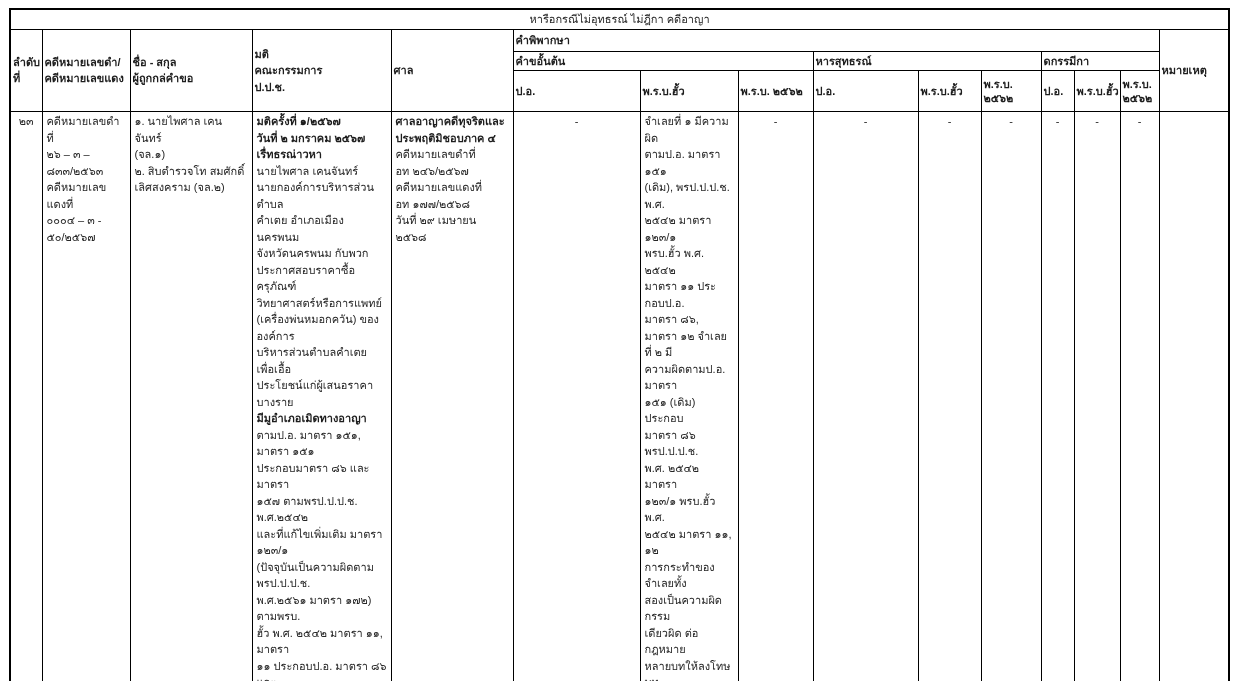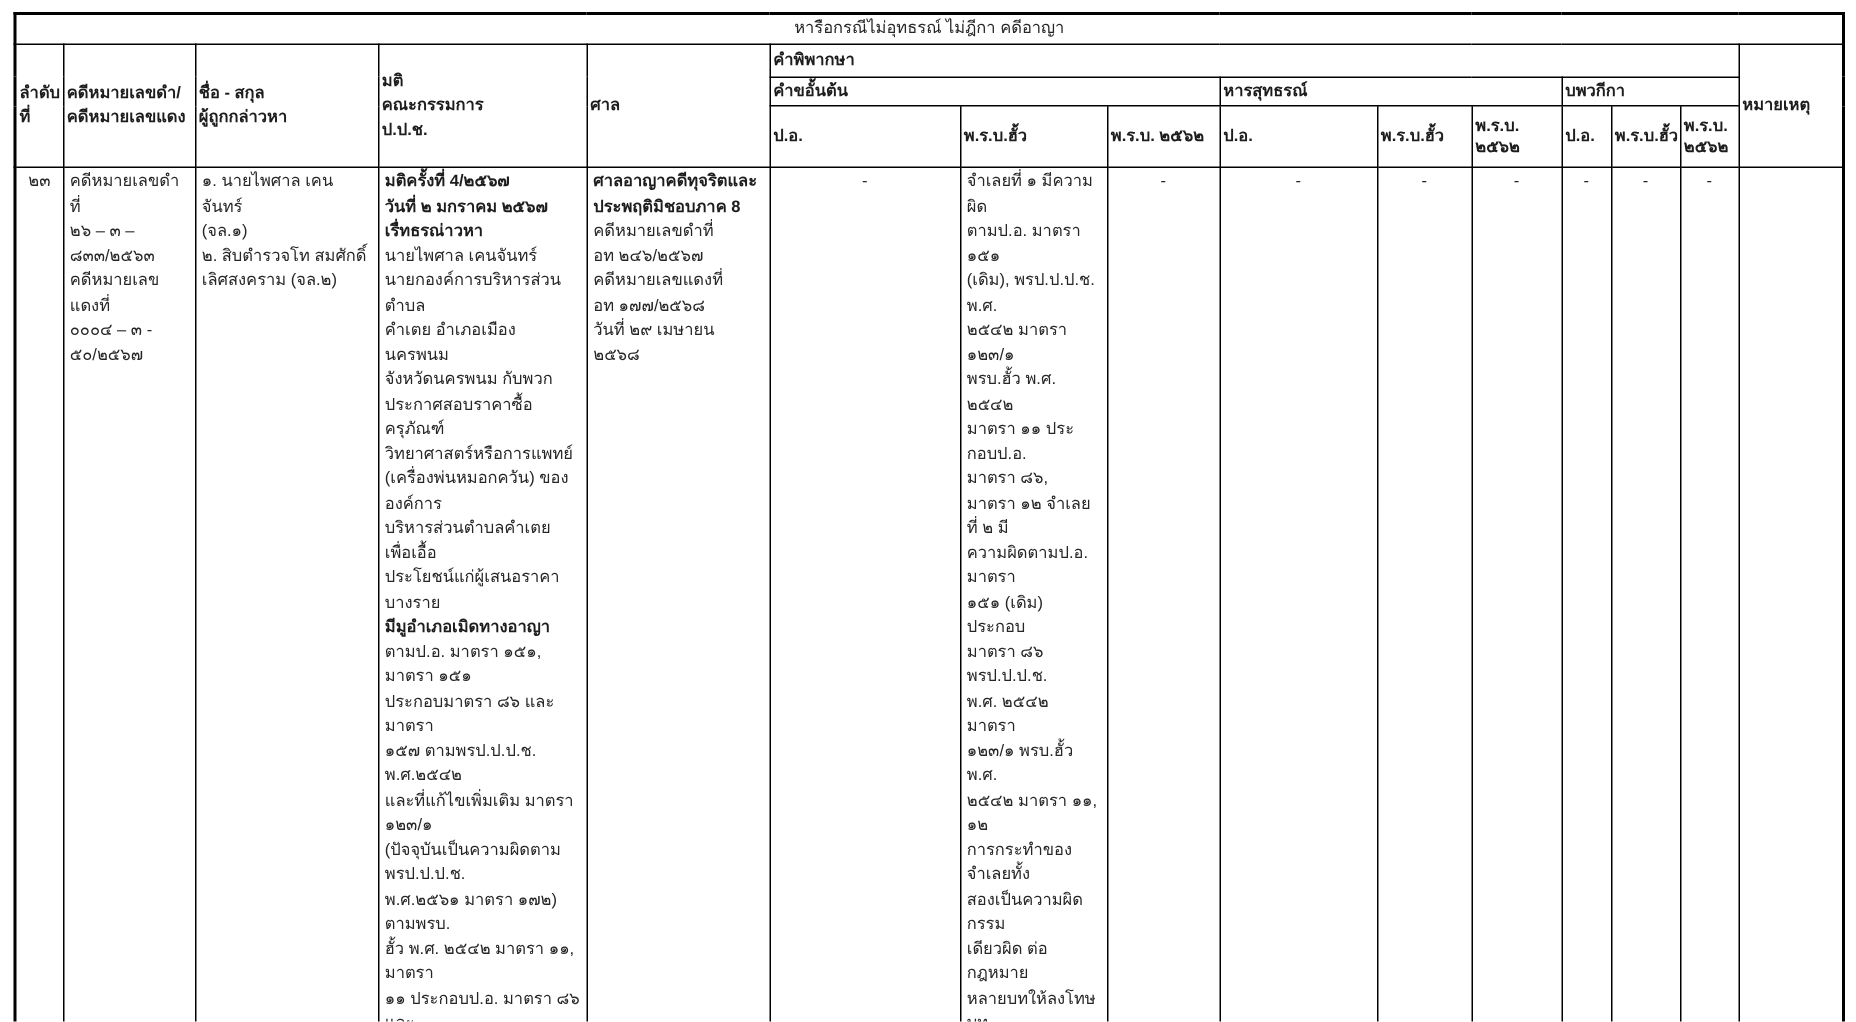--- a/index.html
+++ b/index.html
@@ -74,33 +74,33 @@
         <tr class="title-row">
       <td colspan="15">หารือกรณีไม่อุทธรณ์ ไม่ฎีกา คดีอาญา</td>
     </tr>
 
     <tr class="judgment-row">
       <th rowspan="3" class="pre">ลำดับ
 ที่</th>
       <th rowspan="3" class="pre">คดีหมายเลขดำ/
 คดีหมายเลขแดง</th>
       <th rowspan="3" class="pre">ชื่อ - สกุล
-ผู้ถูกกล่าวหา</th>
+ผู้ถูกกล่คำขอ</th>
       <th rowspan="3" class="pre">มติ
 คณะกรรมการ
 ป.ป.ช.</th>
       <th rowspan="3">ศาล</th>
       <th colspan="9">คำพิพากษา</th>
       <th rowspan="3">หมายเหตุ</th>
     </tr>
 
     <tr class="levels-row">
       <th colspan="3">คำขอั้นต้น</th>
       <th colspan="3">หารสุทธรณ์</th>
-      <th colspan="3">บพวกีกา</th>
+      <th colspan="3">ดกรรมีกา</th>
     </tr>
 
     <tr class="sub-row">
       <th>ป.อ.</th>
       <th>พ.ร.บ.ฮั้ว</th>
       <th>พ.ร.บ. ๒๕๖๒</th>
       <th>ป.อ.</th>
       <th>พ.ร.บ.ฮั้ว</th>
       <th>พ.ร.บ. ๒๕๖๒</th>
       <th>ป.อ.</th>
@@ -114,21 +114,21 @@
 ๒๖ – ๓ –
 ๘๓๓/๒๕๖๓
 คดีหมายเลขแดงที่
 ๐๐๐๔ – ๓ -
 ๕๐/๒๕๖๗</td>
       <td class="pre">๑. นายไพศาล เคนจันทร์
 (จล.๑)
 ๒. สิบตำรวจโท สมศักดิ์
 เลิศสงคราม (จล.๒)</td>
       <td>
-        <div class="pre bold">มติครั้งที่ 4/๒๕๖๗</div>
+        <div class="pre bold">มติครั้งที่ ๑/๒๕๖๗</div>
         <div class="pre bold">วันที่ ๒ มกราคม ๒๕๖๗</div>
         <div class="pre bold">เรื่ทธรณ่าวหา</div>
         <div class="pre">นายไพศาล เคนจันทร์
 นายกองค์การบริหารส่วนตำบล
 คำเตย อำเภอเมืองนครพนม
 จังหวัดนครพนม กับพวก
 ประกาศสอบราคาซื้อครุภัณฑ์
 วิทยาศาสตร์หรือการแพทย์
 (เครื่องพ่นหมอกควัน) ขององค์การ
 บริหารส่วนตำบลคำเตย เพื่อเอื้อ
@@ -140,21 +140,21 @@
 และที่แก้ไขเพิ่มเติม มาตรา ๑๒๓/๑
 (ปัจจุบันเป็นความผิดตามพรป.ป.ป.ช.
 พ.ศ.๒๕๖๑ มาตรา ๑๗๒) ตามพรบ.
 ฮั้ว พ.ศ. ๒๕๔๒ มาตรา ๑๑, มาตรา
 ๑๑ ประกอบป.อ. มาตรา ๘๖ และ
 มาตรา ๑๒</div>
 
       </td>
       <td>
         <div class="pre bold">ศาลอาญาคดีทุจริตและ
-ประพฤติมิชอบภาค 8</div>
+ประพฤติมิชอบภาค ๔</div>
         <div class="pre">คดีหมายเลขดำที่
 อท ๒๔๖/๒๕๖๗
 คดีหมายเลขแดงที่
 อท ๑๗๗/๒๕๖๘
 วันที่ ๒๙ เมษายน ๒๕๖๘</div>
       </td>
       <td class="center">-</td>
       <td class="pre">จำเลยที่ ๑ มีความผิด
 ตามป.อ. มาตรา ๑๕๑
 (เดิม), พรป.ป.ป.ช. พ.ศ.

